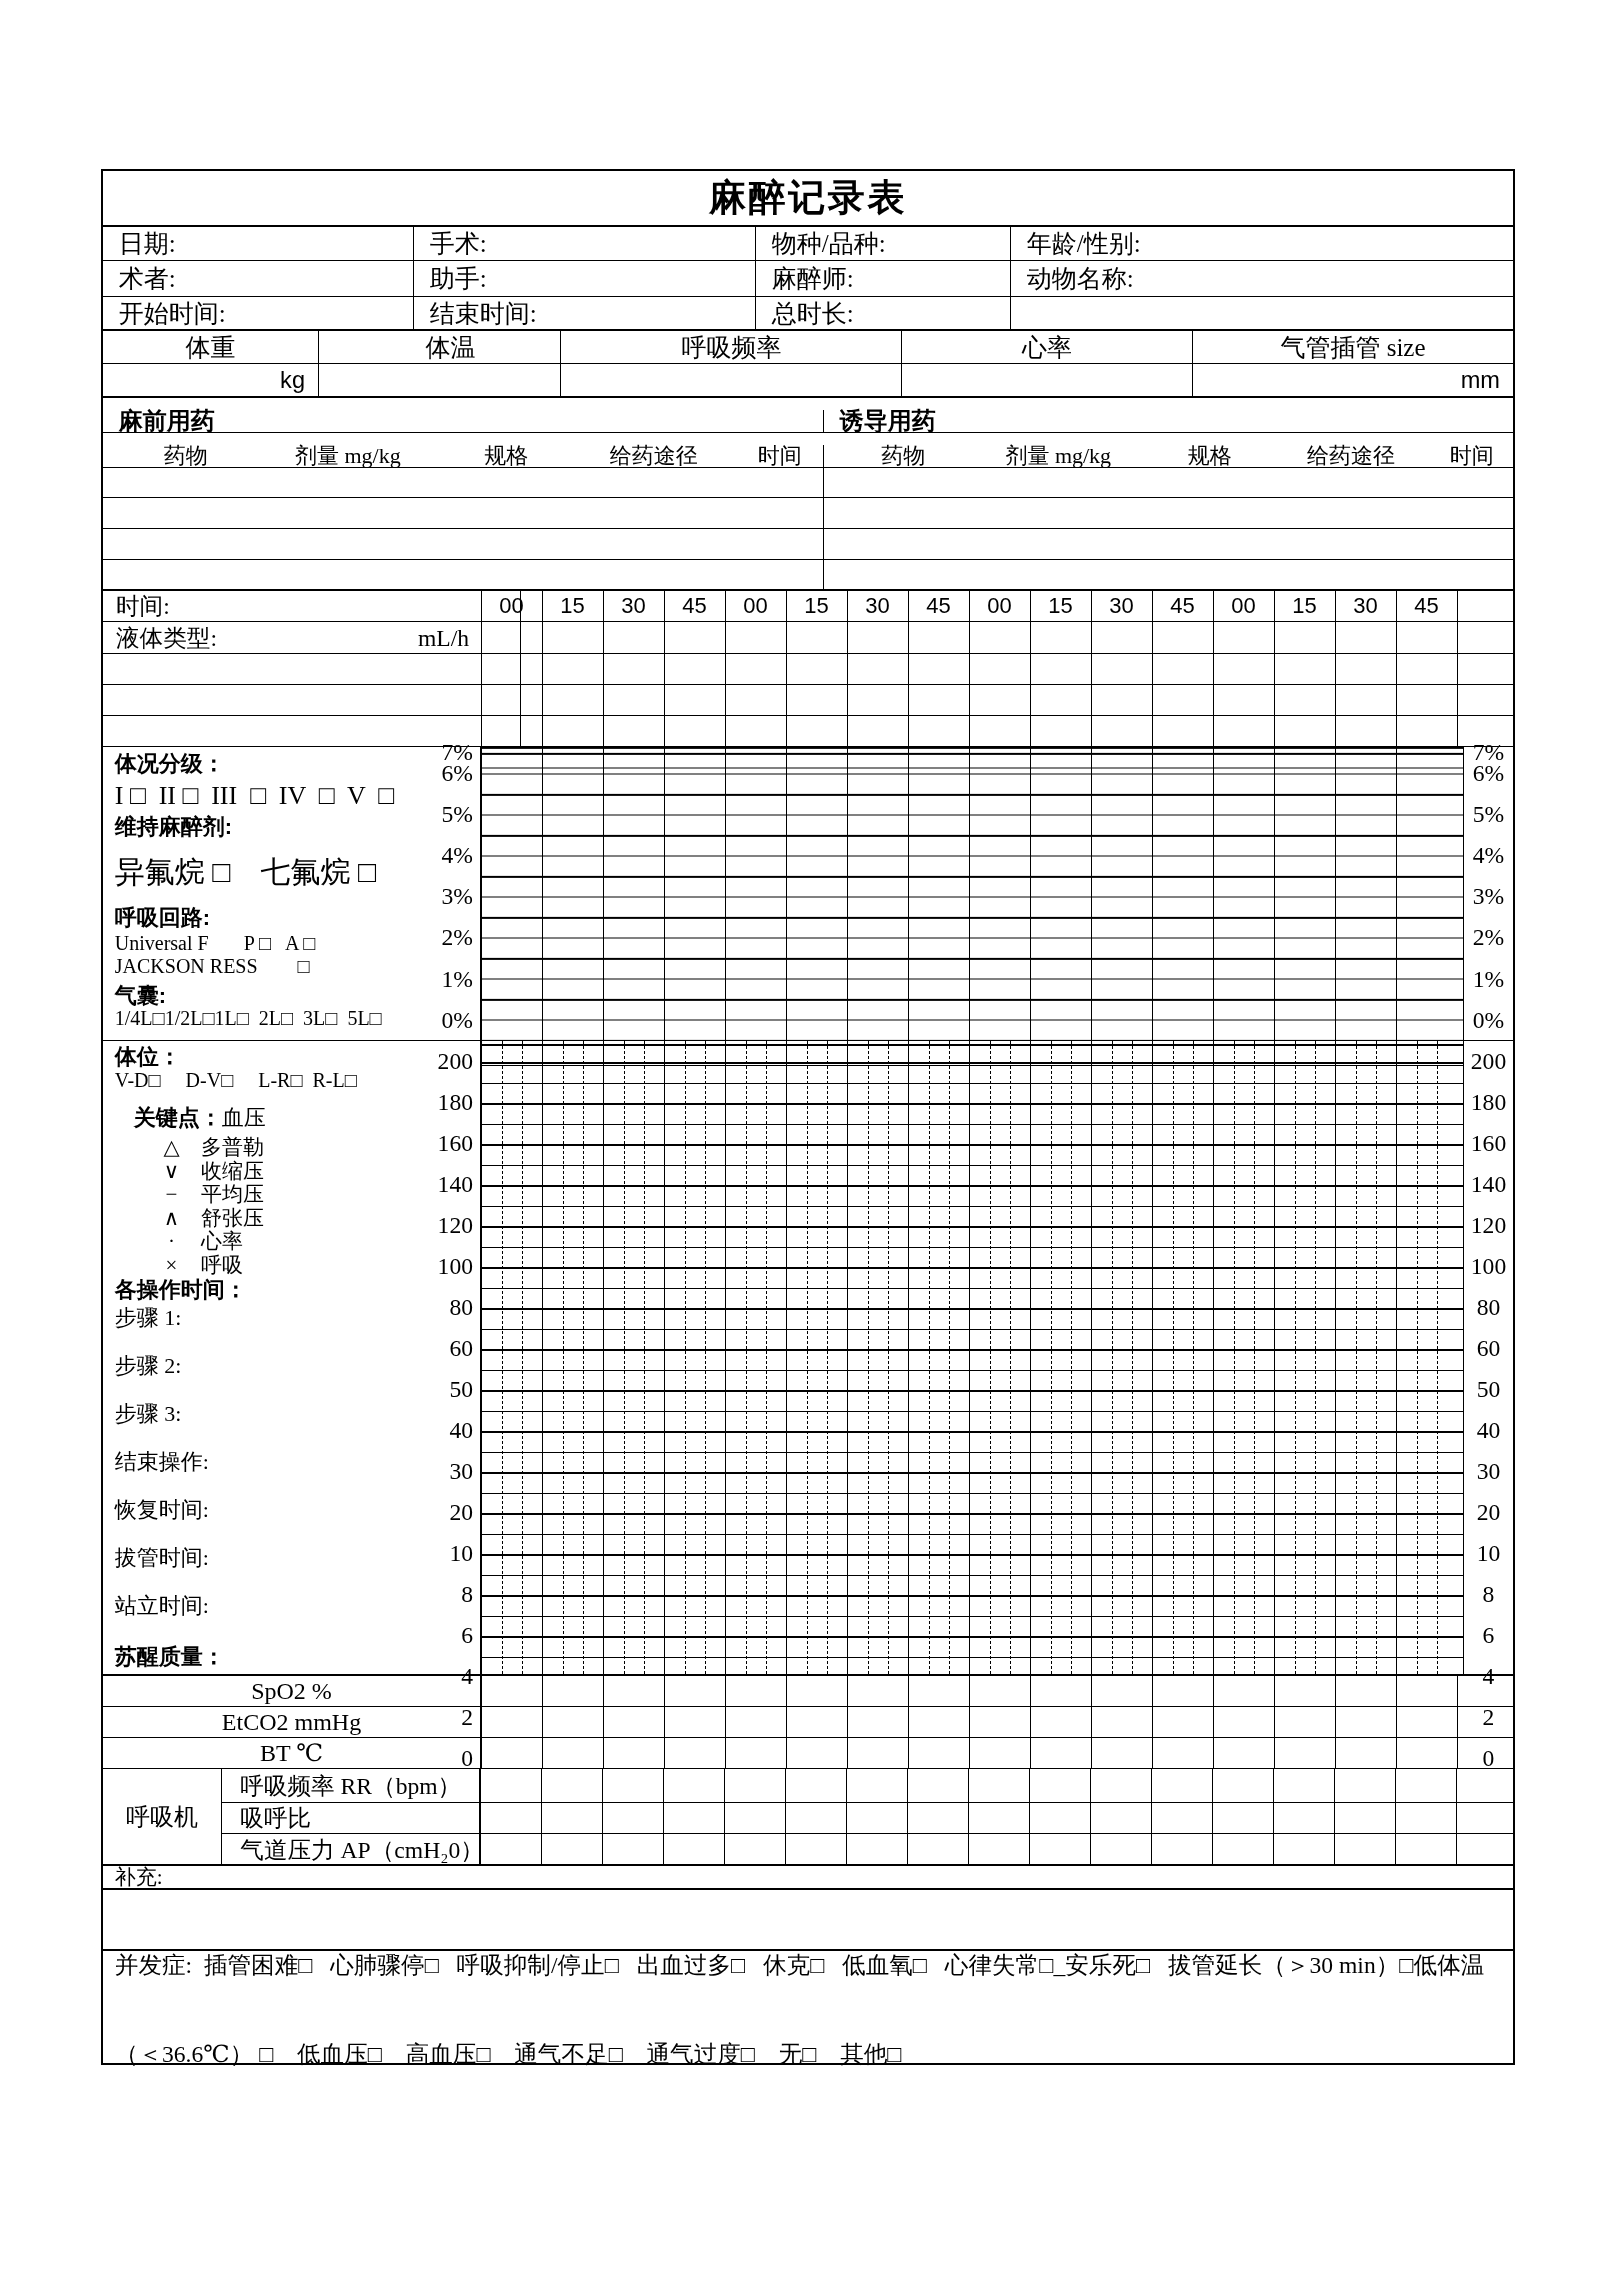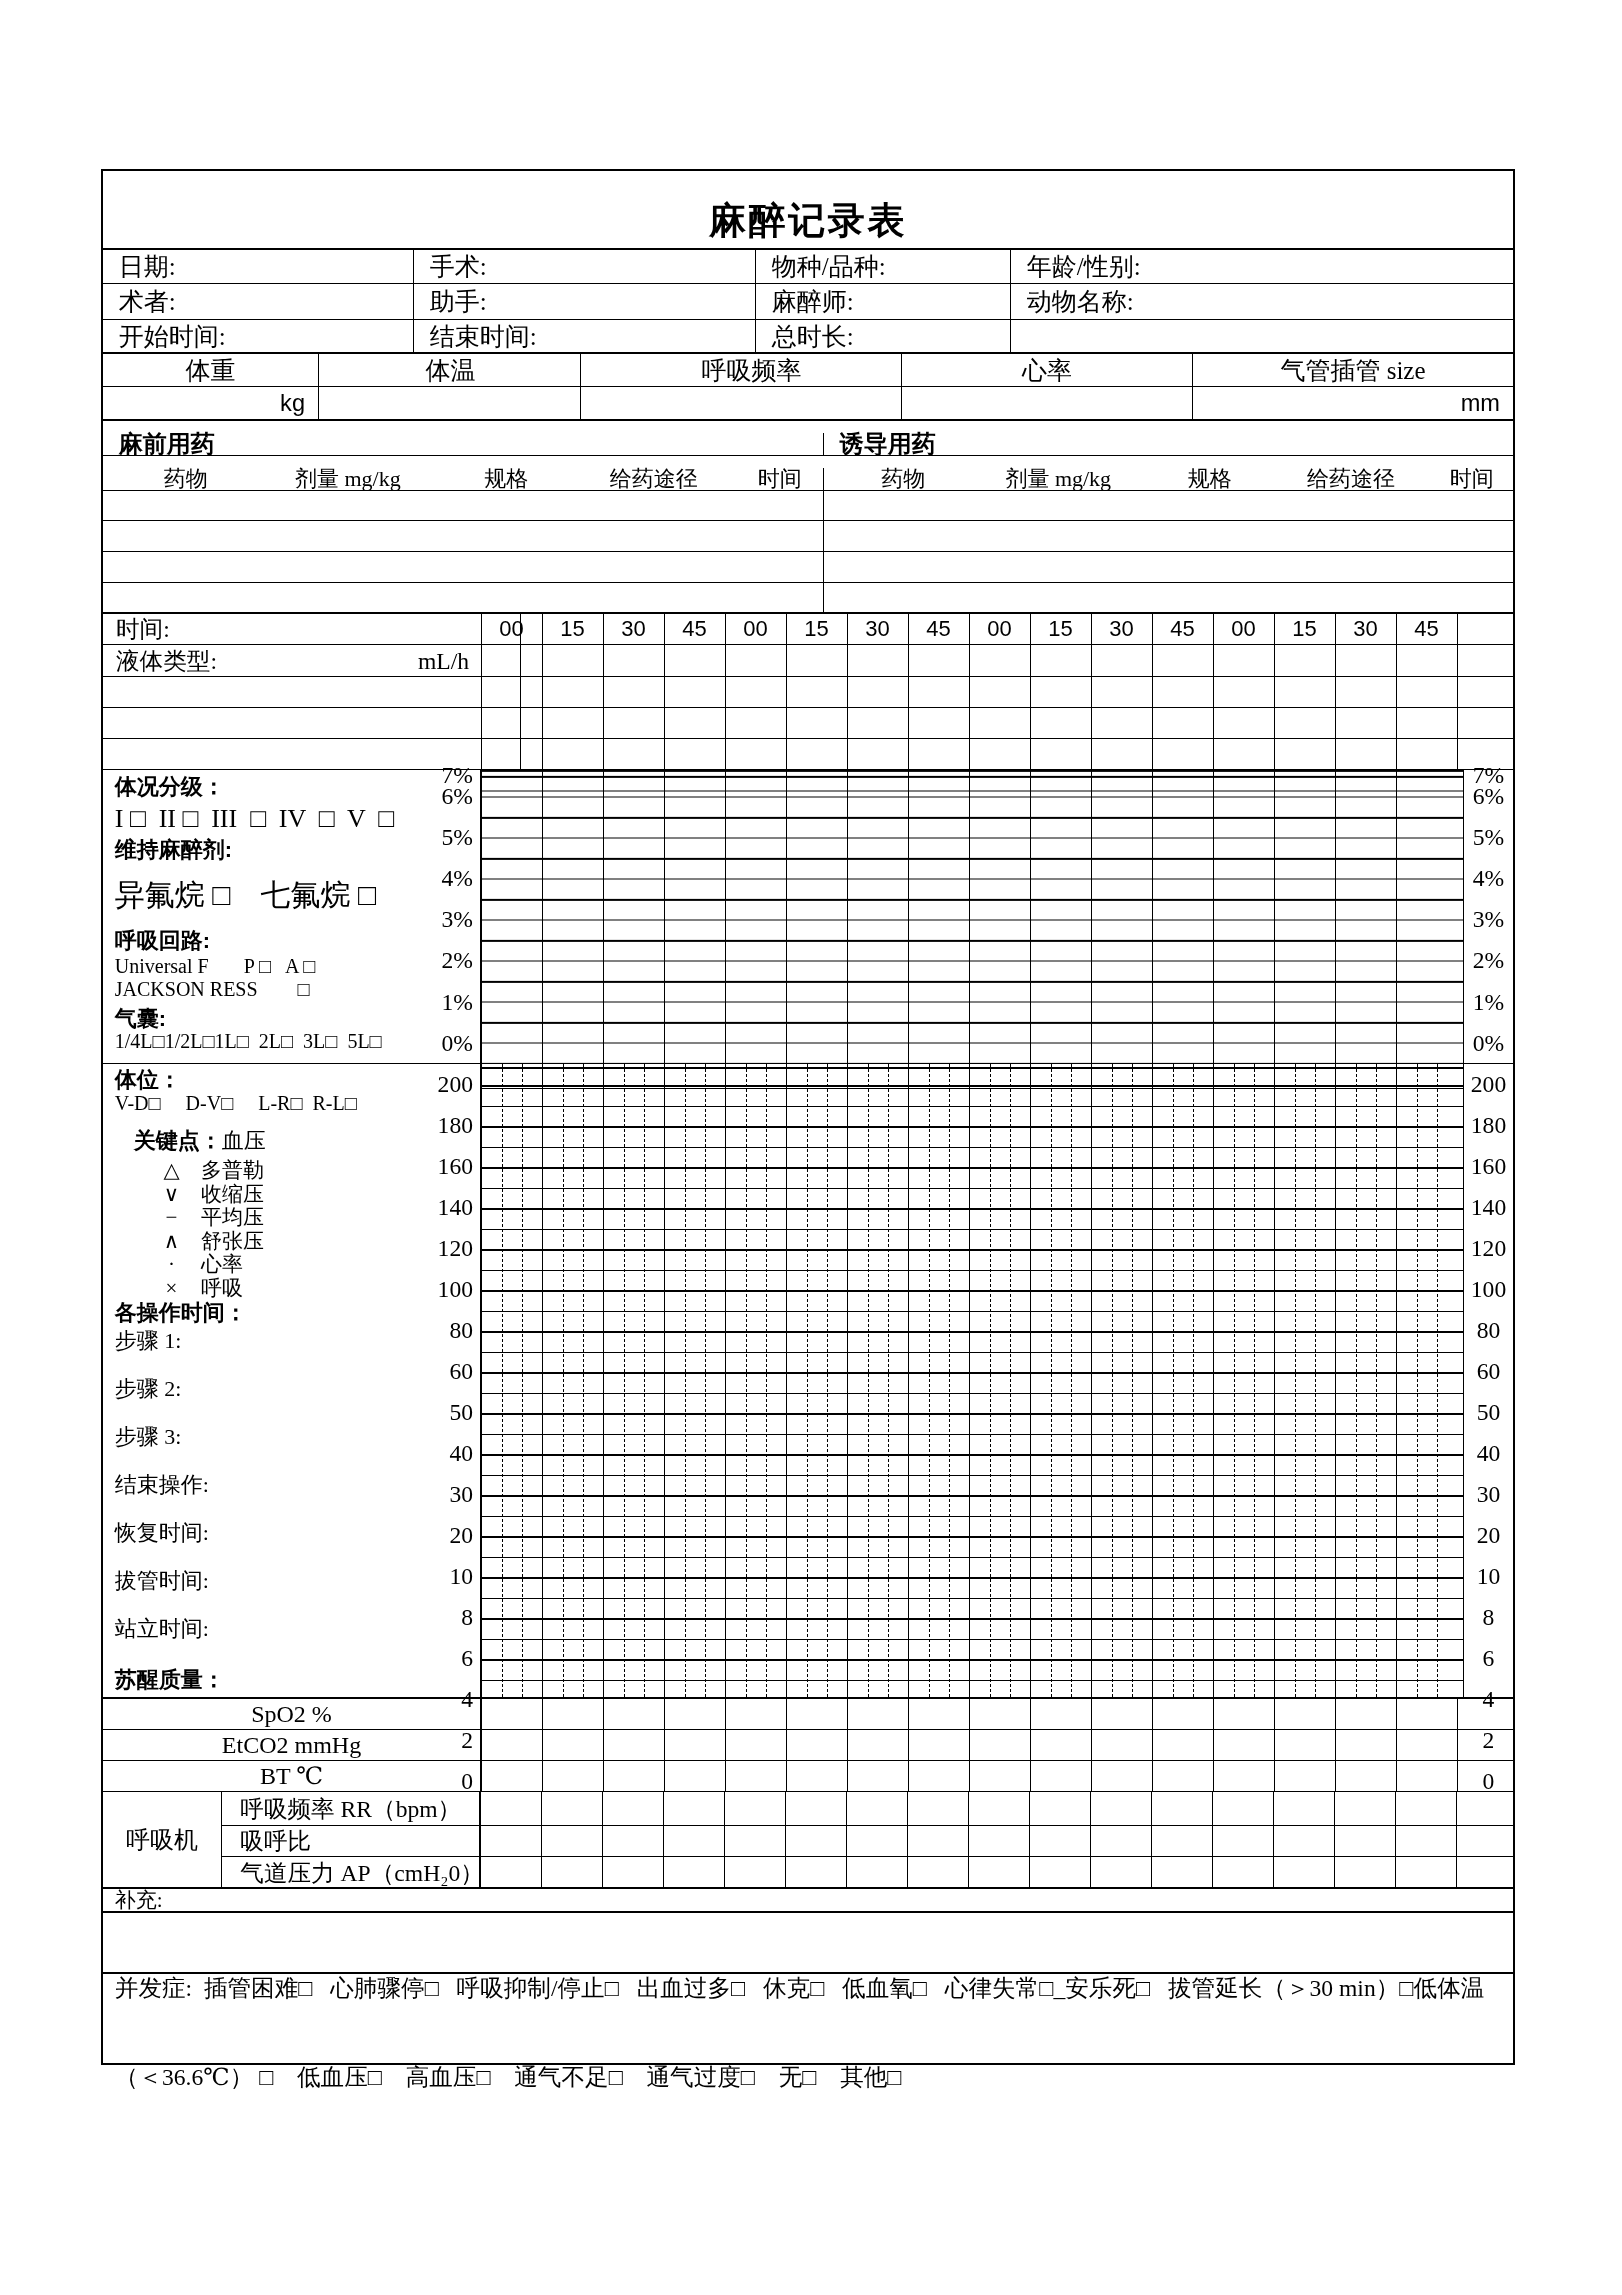--- a/index.html
+++ b/index.html
@@ -28,21 +28,21 @@
   .info-row .cell:nth-of-type(3){ left:652px; width:255px; border-left:1.3px solid #000; }
   .info-row .cell:nth-of-type(4){ left:907px; width:503px; border-left:1.3px solid #000; }
   .h52{height:34px;} .h55{height:36px;} .h51{height:33px;} .h53{height:35px;} .h54{height:35px;}
   .h46{height:30px;} .h47{height:31px;padding-left:12px;} .h48{height:31px;} .h49{height:32px;} .h37{height:24px;}
 
   
   .vitals-row { font-size:25px; }
   .vitals-row .cell { position:absolute; top:0; bottom:0; display:flex; align-items:center; justify-content:center; }
   .vitals-row .cell:nth-of-type(1){ left:0; width:215px; }
   .vitals-row .cell:nth-of-type(2){ left:215px; width:264px; border-left:1.3px solid #000; }
-  .vitals-row .cell:nth-of-type(3){ left:477px; width:319px; border-left:1.3px solid #000;padding-left:23px; }
+  .vitals-row .cell:nth-of-type(3){ left:457px; width:319px; border-left:1.3px solid #000;padding-left:23px; }
   .vitals-row .cell:nth-of-type(4){ left:798px; width:291px; border-left:1.3px solid #000; }
   .vitals-row .cell:nth-of-type(5){ left:1089px; width:321px; border-left:1.3px solid #000; }
   .vitals-row .cell.unit { justify-content:flex-end; padding-right:13px; font-family:"Liberation Sans","DejaVu Sans",sans-serif; font-size:23.6px; }
 
   
   .med-title-row { font-size:25px; }
   .med-half { position:absolute; top:12px; bottom:0; }
   .med-half.left { left:0; width:720px; }
   .med-half.right { left:720px; width:690px; border-left:1.3px solid #000; }
   .med-title { position:absolute; left:15.7px; top:50%; transform:translateY(-50%); font-weight:bold; font-family:"Liberation Sans","DejaVu Sans",sans-serif; font-size:24px; }
@@ -105,21 +105,21 @@
   .text-row { display:flex; align-items:center; padding-left:11.8px; font-size:21px; }
   .comp-block { padding:2.6px 0 0 11.8px; font-size:23.6px; line-height:29.4px; white-space:pre; }
   .post-row { position:relative; font-size:23.6px; }
   .post-row span { position:absolute; top:50%; transform:translateY(-50%); white-space:pre; }
 </style>
 </head>
 <body>
 
 <div id="form">
 
-  <div class="title-row row" style="border-bottom-width:2px;margin-top:23px;">
+  <div class="title-row row" style="border-bottom-width:2px;">
     <div class="title">麻醉记录表</div>
   </div>
 
   <div class="row info-row h52">
 
   <div class="cell" style="--i: 0;">日期:</div>
       <div class="cell" style="--i: 1;">手术:</div>
       <div class="cell" style="--i: 2;">物种/品种:</div>
       <div class="cell" style="--i: 3;">年龄/性别:</div>
     </div>

